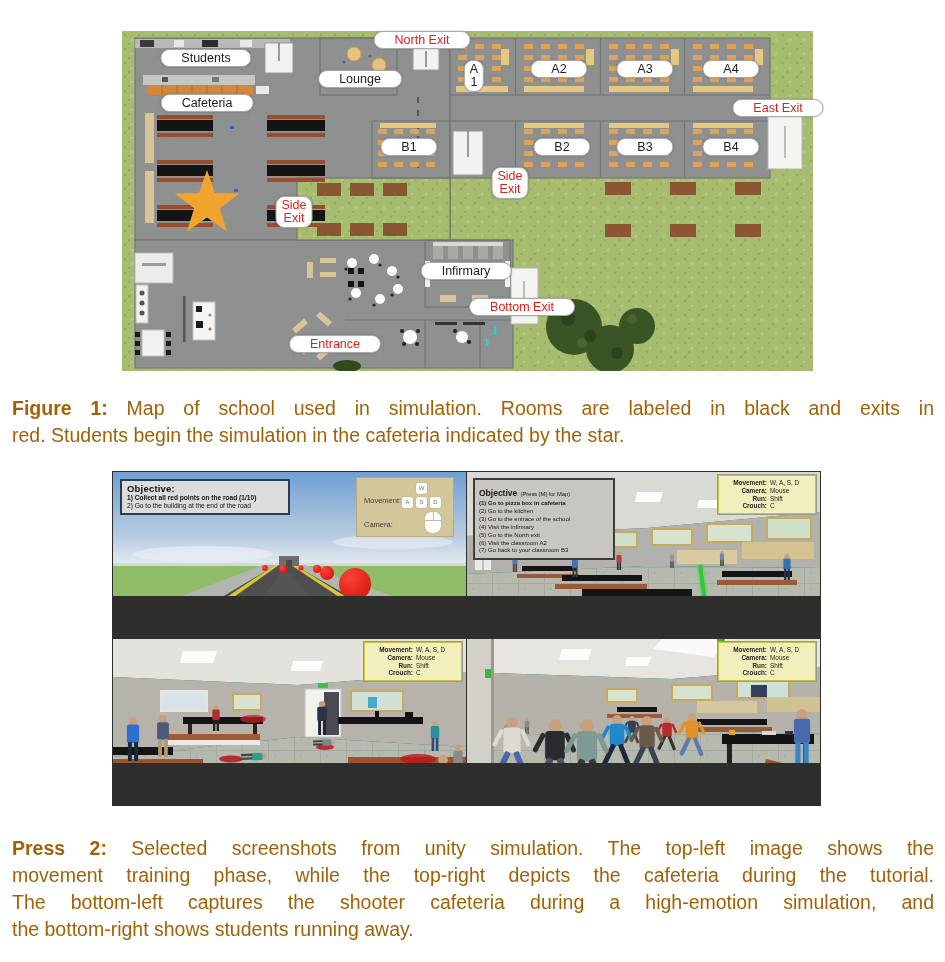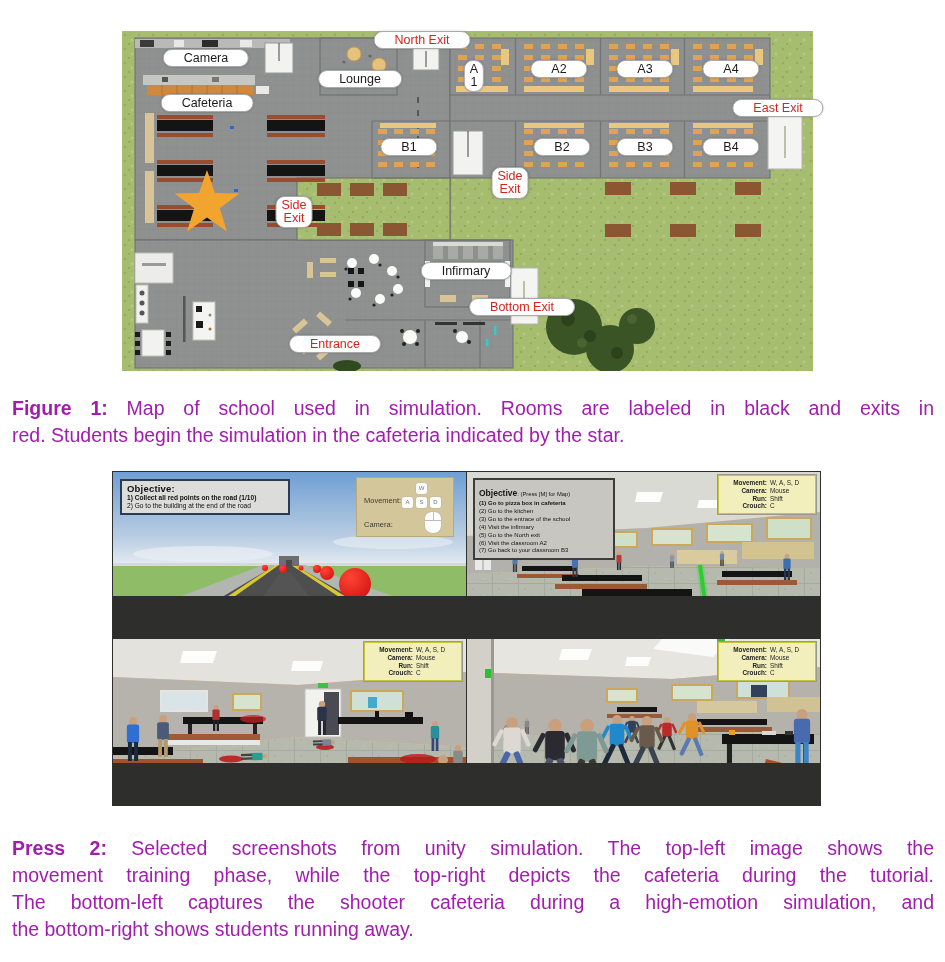--- a/index.html
+++ b/index.html
@@ -6,29 +6,29 @@
   body{width:945px;height:962px;position:relative;font-family:"Liberation Sans",sans-serif;overflow:hidden;}
   .abs{position:absolute;}
   
   #fig1-map{left:122px;top:31px;width:691px;height:340px;}
   .pill{position:absolute;transform:translate(-50%,-50%);background:#fff;border:1.5px solid #a9a9a9;
         border-radius:9px;padding:1px 20px;font-size:12.5px;line-height:14px;color:#1b1b1b;white-space:nowrap;
         text-align:center;box-shadow:0 0 2px rgba(0,0,0,.25);}
   .pill.exit{color:#d42420;font-weight:500;}
   .pill.two{line-height:13px;padding:2px 5px;}
   
-  .caption{left:12px;width:922px;font-size:19.5px;line-height:27px;color:#a21caf;}
+  .caption{left:12px;width:922px;font-size:19.5px;line-height:27px;color:#a16207;}
   .caption .cl{text-align:justify;text-align-last:justify;}
   .caption .cl.last{text-align:center;text-align-last:left;}
   .caption b{font-weight:700;}
   #cap1{top:395px;} #cap2{top:835px;}
   
   #fig2{left:112px;top:471px;width:707px;height:333px;border:1px solid #2e2e2c;background:#2e2e2c;
         display:grid;grid-template-columns:353px 353px;grid-template-rows:166px 166px;gap:1px;}
-  .panel{position:relative;width:353px;height:124px;overflow:hidden;background:#fdba74;}
+  .panel{position:relative;width:353px;height:124px;overflow:hidden;background:#0f766e;}
   .panel svg{display:block;}
   
   .obj1{position:absolute;left:7px;top:7px;width:156px;background:#dcdcda;border:2px solid #2c3a52;
         padding:2px 5px 3px 5px;color:#101010;}
   .obj1 .t{font-size:9.5px;font-weight:700;letter-spacing:.2px;}
   .obj1 .i{font-size:6.6px;line-height:8.2px;}
   .obj1 .i.b{font-weight:700;}
   
   .ctl1{position:absolute;right:12px;top:5px;width:96px;height:58px;background:#d4c69b;border:1px solid #b9a97c;}
   .ctl1 .lab{position:absolute;font-size:7.5px;color:#3c3c30;}
@@ -442,21 +442,21 @@
       <circle cx="446" cy="288" r="7" fill="#2c421c"></circle>
         <circle cx="468" cy="305" r="6" fill="#2c421c"></circle>
         <circle cx="495" cy="322" r="6" fill="#2c421c"></circle>
       <circle cx="460" cy="312" r="5" fill="#486430"></circle>
         <circle cx="510" cy="288" r="5" fill="#486430"></circle>
       <ellipse cx="225" cy="335" rx="14" ry="6" fill="#2e4a1e"></ellipse>
     </g>
   </svg>
 
   
-  <div class="pill" style="left:84px;top:27px">Camera</div>
+  <div class="pill" style="left:84px;top:27px">Students</div>
   <div class="pill" style="left:85px;top:72px">Cafeteria</div>
   <div class="pill" style="left:238px;top:48px">Lounge</div>
   <div class="pill two" style="left:352px;top:45px">
       <div>A</div>
       <div>1</div>
     </div>
   <div class="pill" style="left:437px;top:38px">A2</div>
   <div class="pill" style="left:523px;top:38px">A3</div>
   <div class="pill" style="left:609px;top:38px">A4</div>
   <div class="pill" style="left:287px;top:116px">B1</div>

